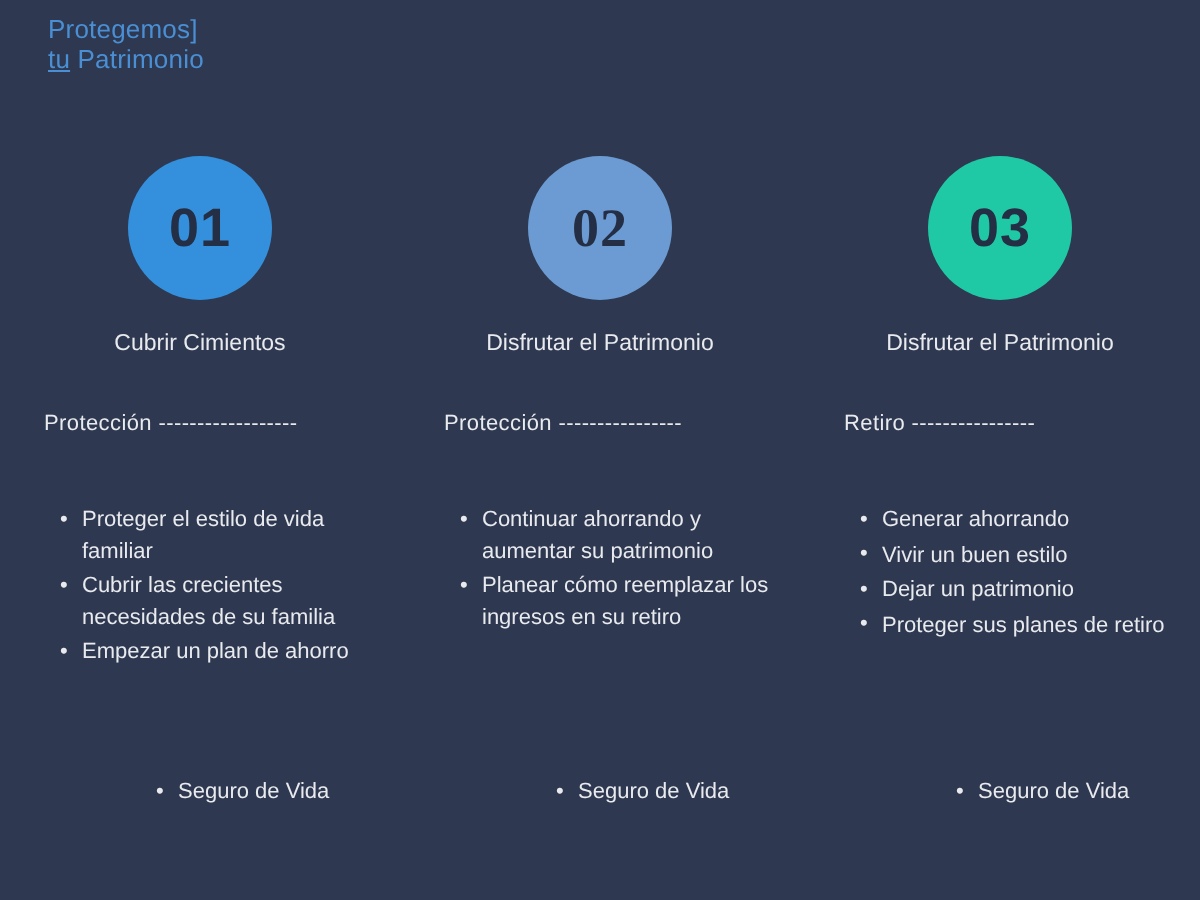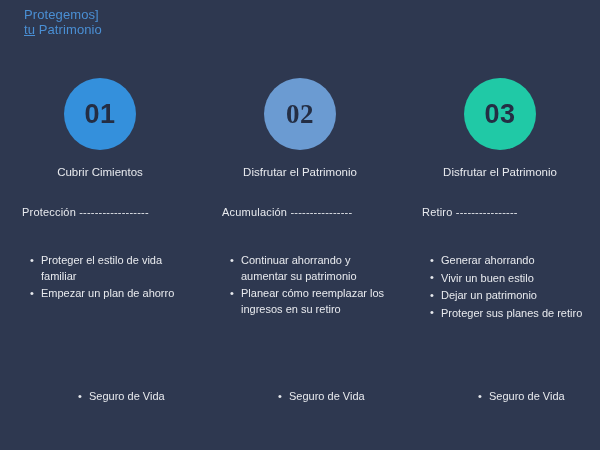--- a/index.html
+++ b/index.html
@@ -150,31 +150,32 @@
 
 <div id="columns">
 
   <div class="column">
     <div class="circle c1">01</div>
     <div class="col-title">Cubrir Cimientos</div>
     <div class="col-body">
       <div class="section-head">Protección ------------------</div>
       <ul class="bullets">
         <li>Proteger el estilo de vida familiar</li>
+        <li>Cubrir las crecientes necesidades de su familia</li>
         <li>Empezar un plan de ahorro</li>
       </ul>
       <div class="footer-item footer-anchor">Seguro de Vida</div>
     </div>
   </div>
 
   <div class="column">
     <div class="circle c2">02</div>
     <div class="col-title">Disfrutar el Patrimonio</div>
     <div class="col-body">
-      <div class="section-head">Acumulación ----------------</div>
+      <div class="section-head">Protección ----------------</div>
       <ul class="bullets">
         <li>Continuar ahorrando y aumentar su patrimonio</li>
         <li>Planear cómo reemplazar los ingresos en su retiro</li>
       </ul>
       <div class="footer-item footer-anchor">Seguro de Vida</div>
     </div>
   </div>
 
   <div class="column">
     <div class="circle c3">03</div>

